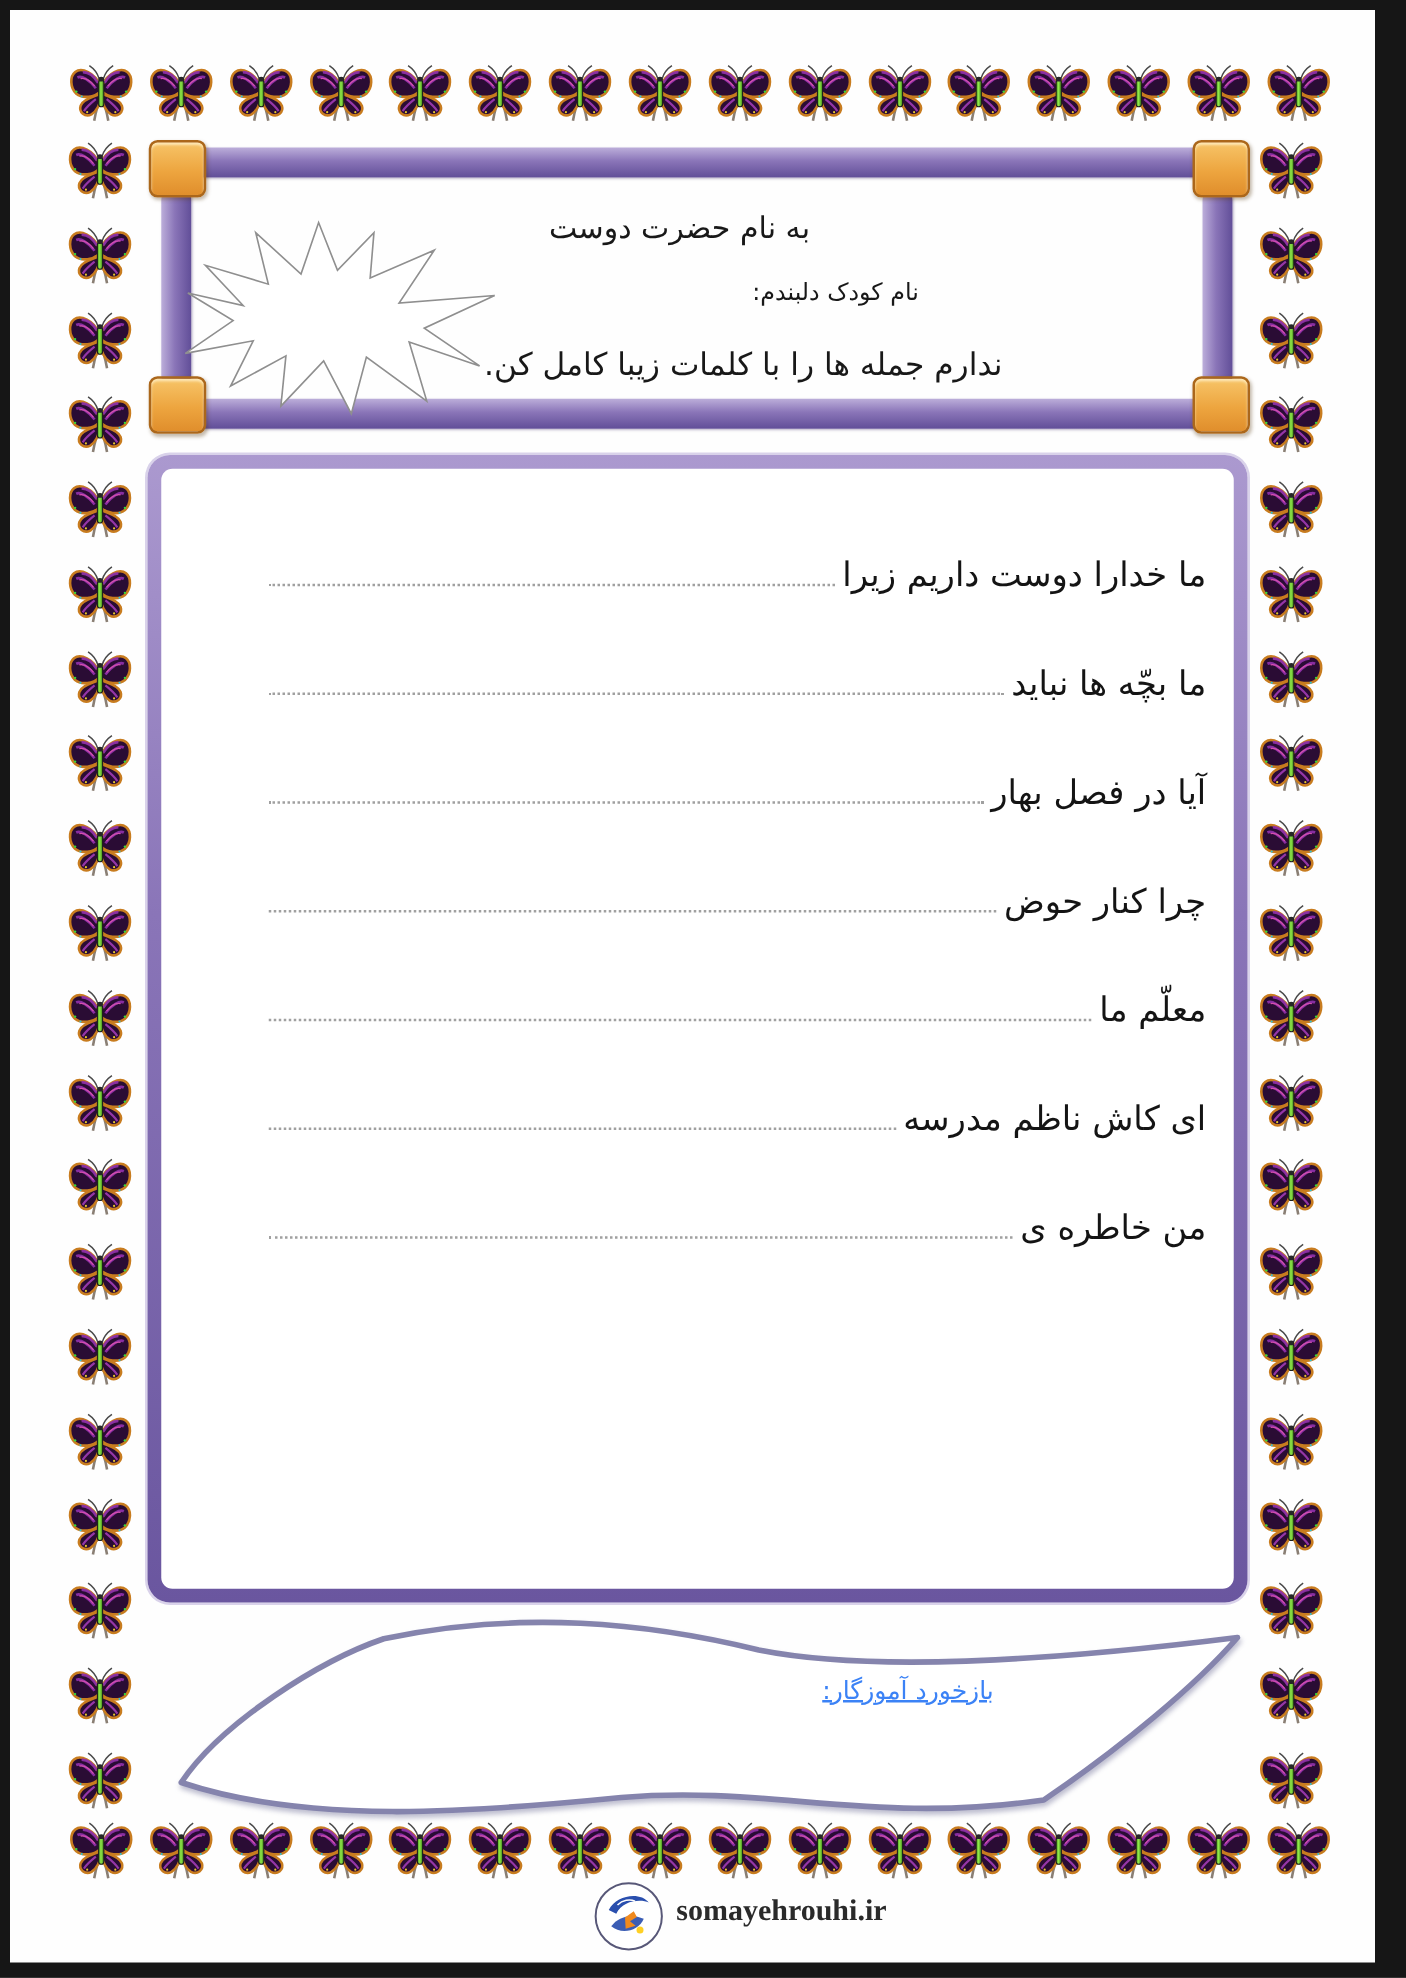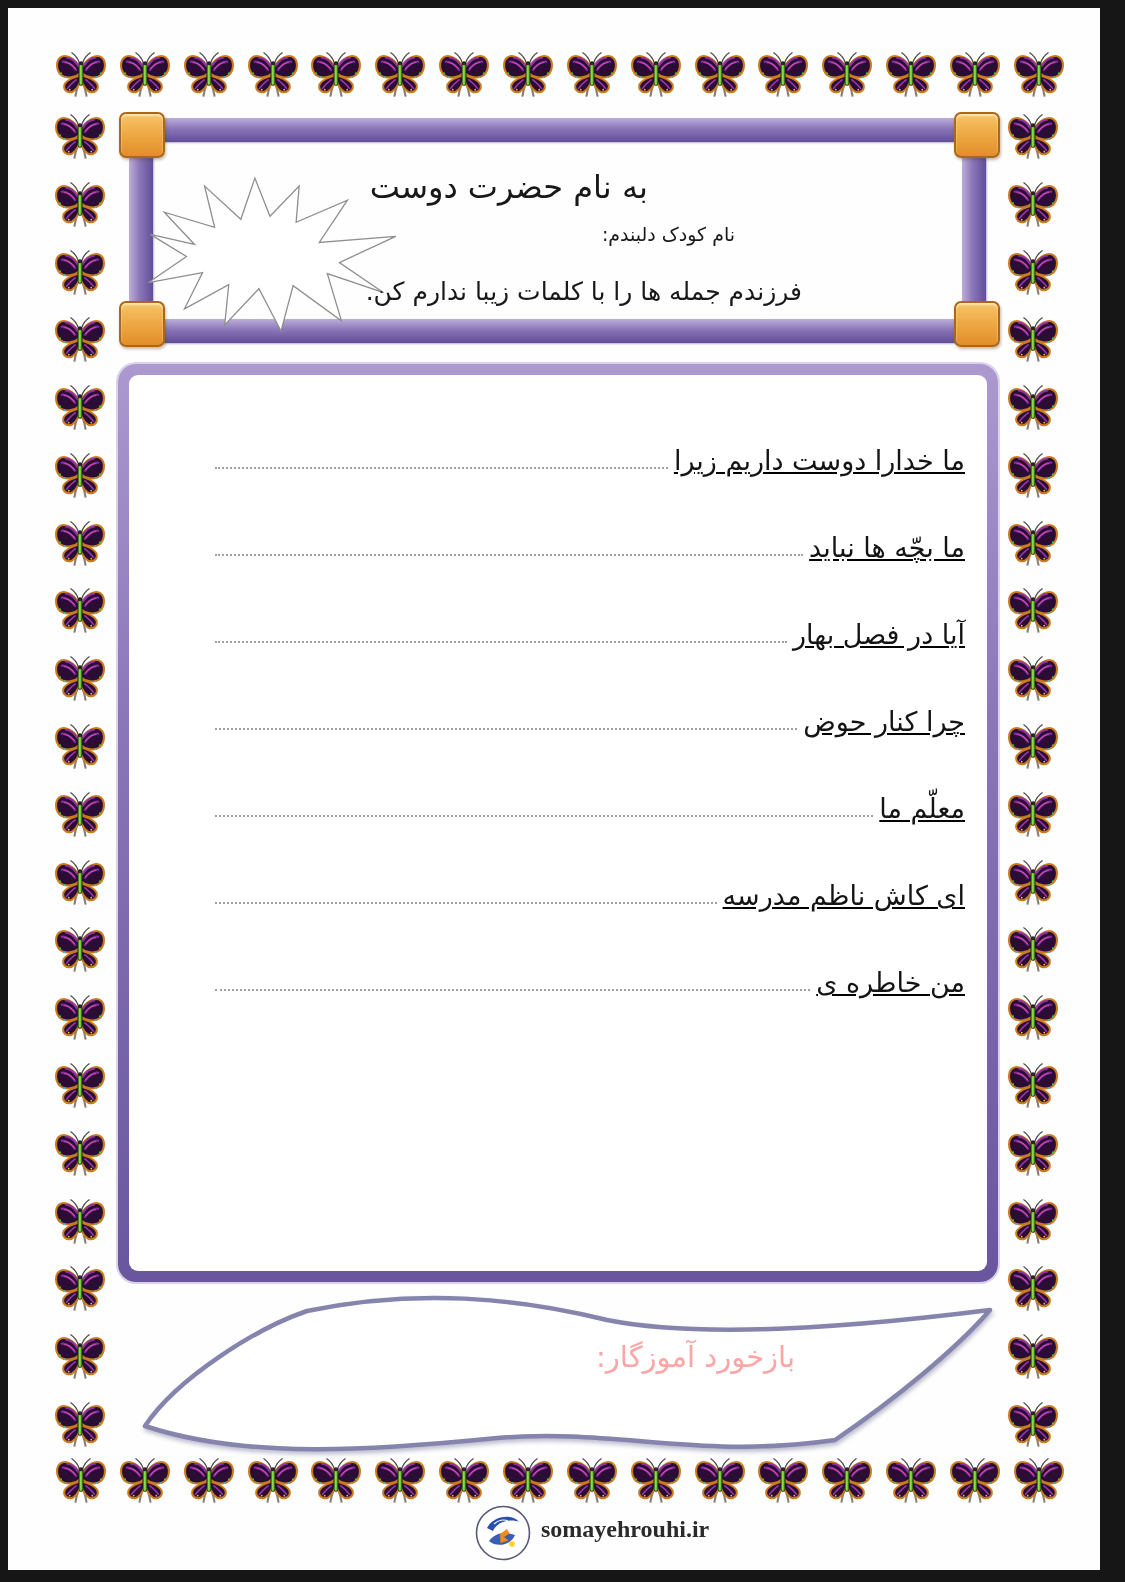--- a/index.html
+++ b/index.html
@@ -30,41 +30,41 @@
     background:linear-gradient(180deg,#f7c468 0%,#eda53f 55%,#e08e2c 100%);
     border:2px solid #ab671b;box-sizing:border-box;
     box-shadow:inset 0 2px 2px rgba(255,240,200,.8),1px 2px 3px rgba(90,60,20,.35);
   }
   .hc-tl{left:119px;top:112px;} .hc-bl{left:119px;top:301px;}
   .hc-tr{left:954px;top:112px;} .hc-br{left:954px;top:301px;}
 
   .starburst{position:absolute;left:142px;top:172px;width:262px;height:166px;z-index:5;}
 
   .htext{position:absolute;z-index:6;direction:rtl;color:#181818;white-space:nowrap;}
-  .ht1{top:168px;right:477px;font-size:32px;}
+  .ht1{top:168px;right:477px;font-size:24px;}
   .ht2{top:223px;right:390px;font-size:19px;}
   .ht3{top:277px;right:323px;font-size:25px;}
 
   
   .mainbox{
     position:absolute;left:118px;top:364px;width:880px;height:918px;z-index:3;
     box-sizing:border-box;padding:11px;border-radius:18px;
     background:linear-gradient(180deg,#ab99cf 0%,#8a75b8 40%,#6a569f 100%);
     box-shadow:0 0 0 2px #d9d2ea;
   }
   .maininner{width:100%;height:100%;background:#fff;border-radius:9px;
-    box-sizing:border-box;padding:16px 22px 12px 86px;display:flex;flex-direction:column;text-decoration:underline;}
+    box-sizing:border-box;padding:16px 22px 12px 86px;display:flex;flex-direction:column;}
   .row{direction:rtl;display:flex;align-items:flex-end;height:87px;flex:0 0 auto;}
   .ptext{font-size:27px;line-height:1.25;color:#141414;white-space:nowrap;}
   .dots{flex:1 1 auto;border-bottom:2px dotted #a0a0a0;margin-bottom:9px;margin-right:6px;height:0;}
 
   
   .banner{position:absolute;left:132px;top:1288px;width:872px;height:180px;z-index:3;}
   .banner path{filter:drop-shadow(1px 3px 2px rgba(110,110,150,.45));}
-  .feedback{position:absolute;top:1340px;right:330px;z-index:4;direction:rtl;font-size:29px;color:#fca5a5;white-space:nowrap;}
+  .feedback{position:absolute;top:1340px;right:330px;z-index:4;direction:rtl;font-size:20px;color:#3b82f6;white-space:nowrap;text-decoration:underline;}
 
   
   .logo{position:absolute;left:474px;top:1504px;width:58px;height:58px;z-index:7;}
   .wmtext{position:absolute;left:541px;top:1516px;z-index:7;font-size:24px;font-weight:bold;color:#2a2a2a;font-family:Liberation Serif, serif;}
 </style>
 </head>
 <body>
 
 <svg width="0" height="0" style="position:absolute" aria-hidden="true">
   <defs>
@@ -333,21 +333,21 @@
   <div class="hcorner hc-bl"></div>
   <div class="hcorner hc-tr"></div>
   <div class="hcorner hc-br"></div>
 
   <svg class="starburst" viewBox="0 0 260 165">
     <polygon fill="#ffffff" stroke="#8f8f8f" stroke-width="1.3" stroke-linejoin="miter" points="8,62 52,72 22,40 72,55 62,14 98,47 112,6 127,44 156,14 153,50 204,28 176,70 252,64 196,90 240,120 184,101 198,148 150,113 138,158 116,116 82,152 86,112 42,136 60,100 6,110 44,84"></polygon>
   </svg>
 
   <div class="htext ht1">به نام حضرت دوست</div>
   <div class="htext ht2">نام کودک دلبندم:</div>
-  <div class="htext ht3">فرزندم جمله ها را با کلمات زیبا ندارم کن.</div>
+  <div class="htext ht3">ندارم جمله ها را با کلمات زیبا کامل کن.</div>
 
   <div class="mainbox">
     <div class="maininner">
   <div class="row">
     <span class="ptext">ما خدارا دوست داریم زیرا</span>
     <span class="dots"></span>
   </div>
 
 
 

